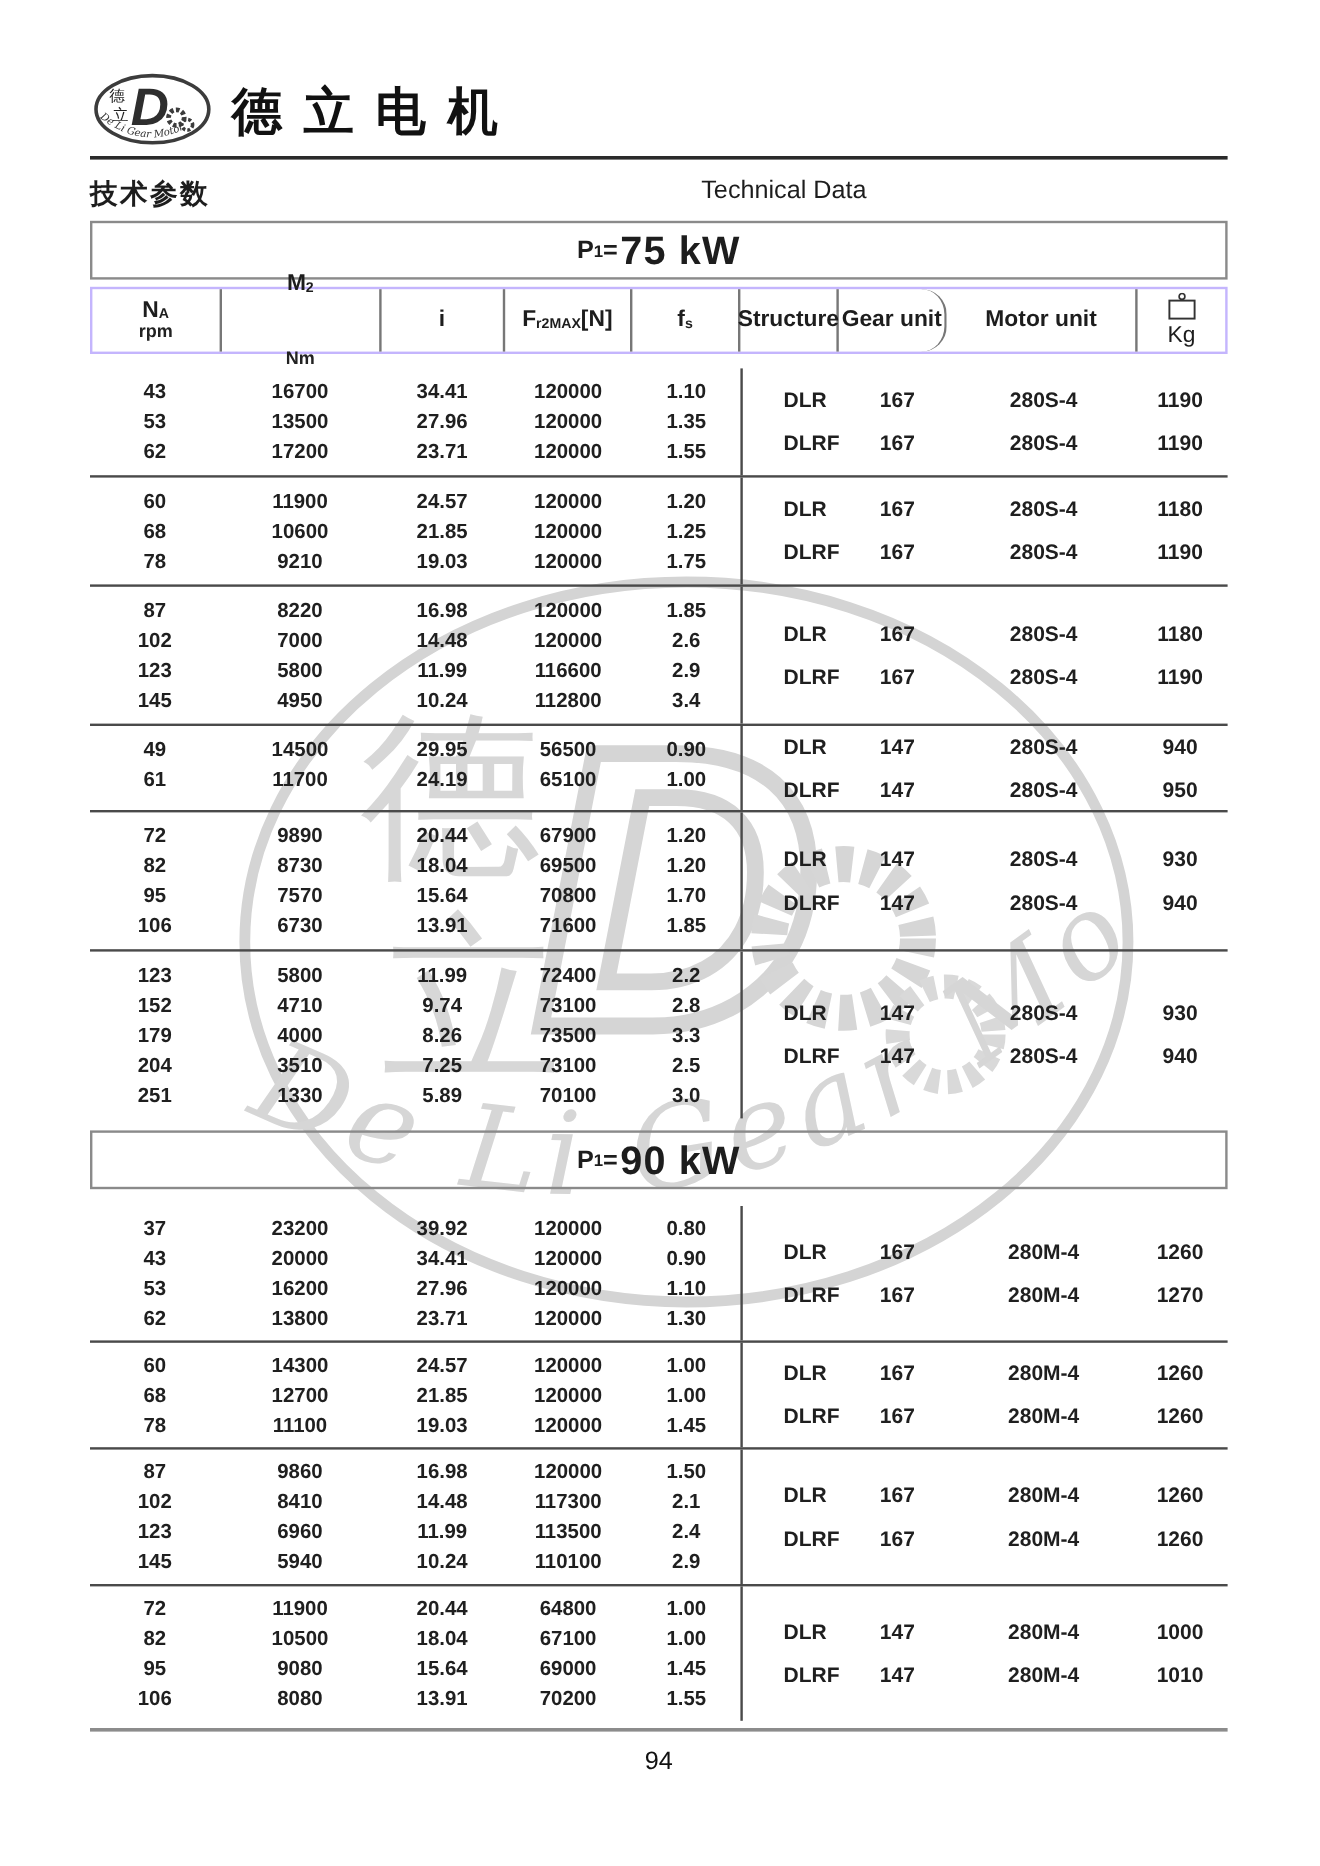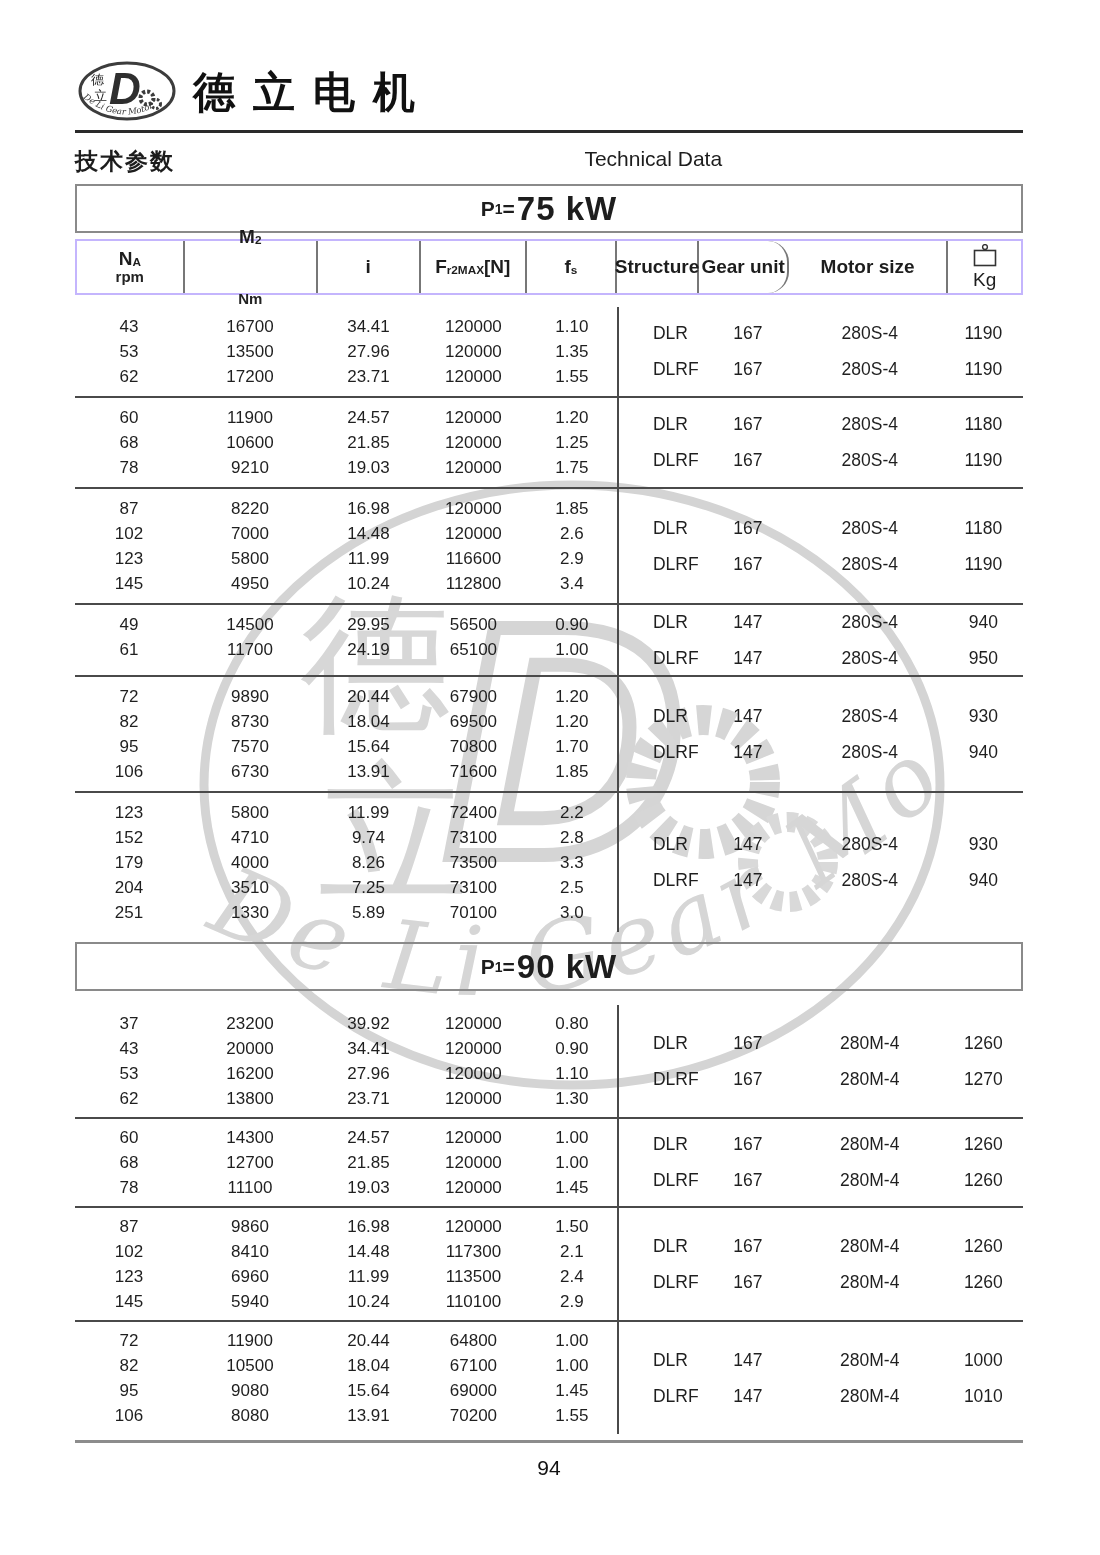--- a/index.html
+++ b/index.html
@@ -48,21 +48,21 @@
   .col-unit { font-size:15px; color:#222;font-weight:bold; }
   .sub { font-size:0.62em; font-weight:bold; vertical-align:-0.12em; }
   .c-na{width:11.39%;} .c-m2{width:14.14%;gap:44px;} .c-i{width:10.86%;} .c-fr{width:11.29%;}
   .c-fs{width:9.49%;} .c-st{width:8.76%;} .c-gu{width:9.49%;border-radius:21px;} .c-ms{width:16.88%;} .c-kg{width:7.7%;}
   .kg-icon { display:block; width:30px; height:24px; margin-bottom:1px; }
   .kg-label { font-size:19px; }
 
   
   .groups { margin-top:12px; }
   .groups.second { margin-top:14px; }
-  .group { display:flex; border-bottom:2px solid #4a4a4a; }
+  .group { display:flex; border-bottom:2px solid #4a4a4a;font-weight:bold; }
   .group:last-child { border-bottom:none; }
   .g-left { width:57.17%; padding:7px 0; }
   .groups.second .g-left { padding:6px 0; }
   .g-row { display:flex; height:25px; align-items:center; }
   .g-cell { text-align:center; font-size:17px; color:#1f1f1f; }
   .cell-na{width:19.93%;} .cell-m2{width:24.72%;} .cell-i{width:19.0%;}
   .cell-fr{width:19.74%;} .cell-fs{width:16.6%;}
   .g-right {
     width:42.83%; border-left:2px solid #4a4a4a;
     display:flex; flex-direction:column; justify-content:center; row-gap:14px; padding:6px 4px;
@@ -141,21 +141,21 @@
     <div class="col-cell c-fs">
       <span class="col-main"><span>f</span><span class="sub">s</span></span>
     </div>
     <div class="col-cell c-st">
       <span class="col-main">Structure</span>
     </div>
     <div class="col-cell c-gu">
       <span class="col-main">Gear unit</span>
     </div>
     <div class="col-cell c-ms">
-      <span class="col-main">Motor size</span>
+      <span class="col-main">Motor unit</span>
     </div>
     <div class="col-cell c-kg">
       <svg class="kg-icon" viewBox="0 0 30 24" xmlns="http://www.w3.org/2000/svg">
         <circle cx="15" cy="3" r="2.4" fill="none" stroke="#333" stroke-width="1.4"></circle>
         <rect x="4.5" y="6.5" width="21" height="15" fill="none" stroke="#333" stroke-width="1.6"></rect>
       </svg>
       <span class="kg-label">Kg</span>
     </div>
   </div>
 

